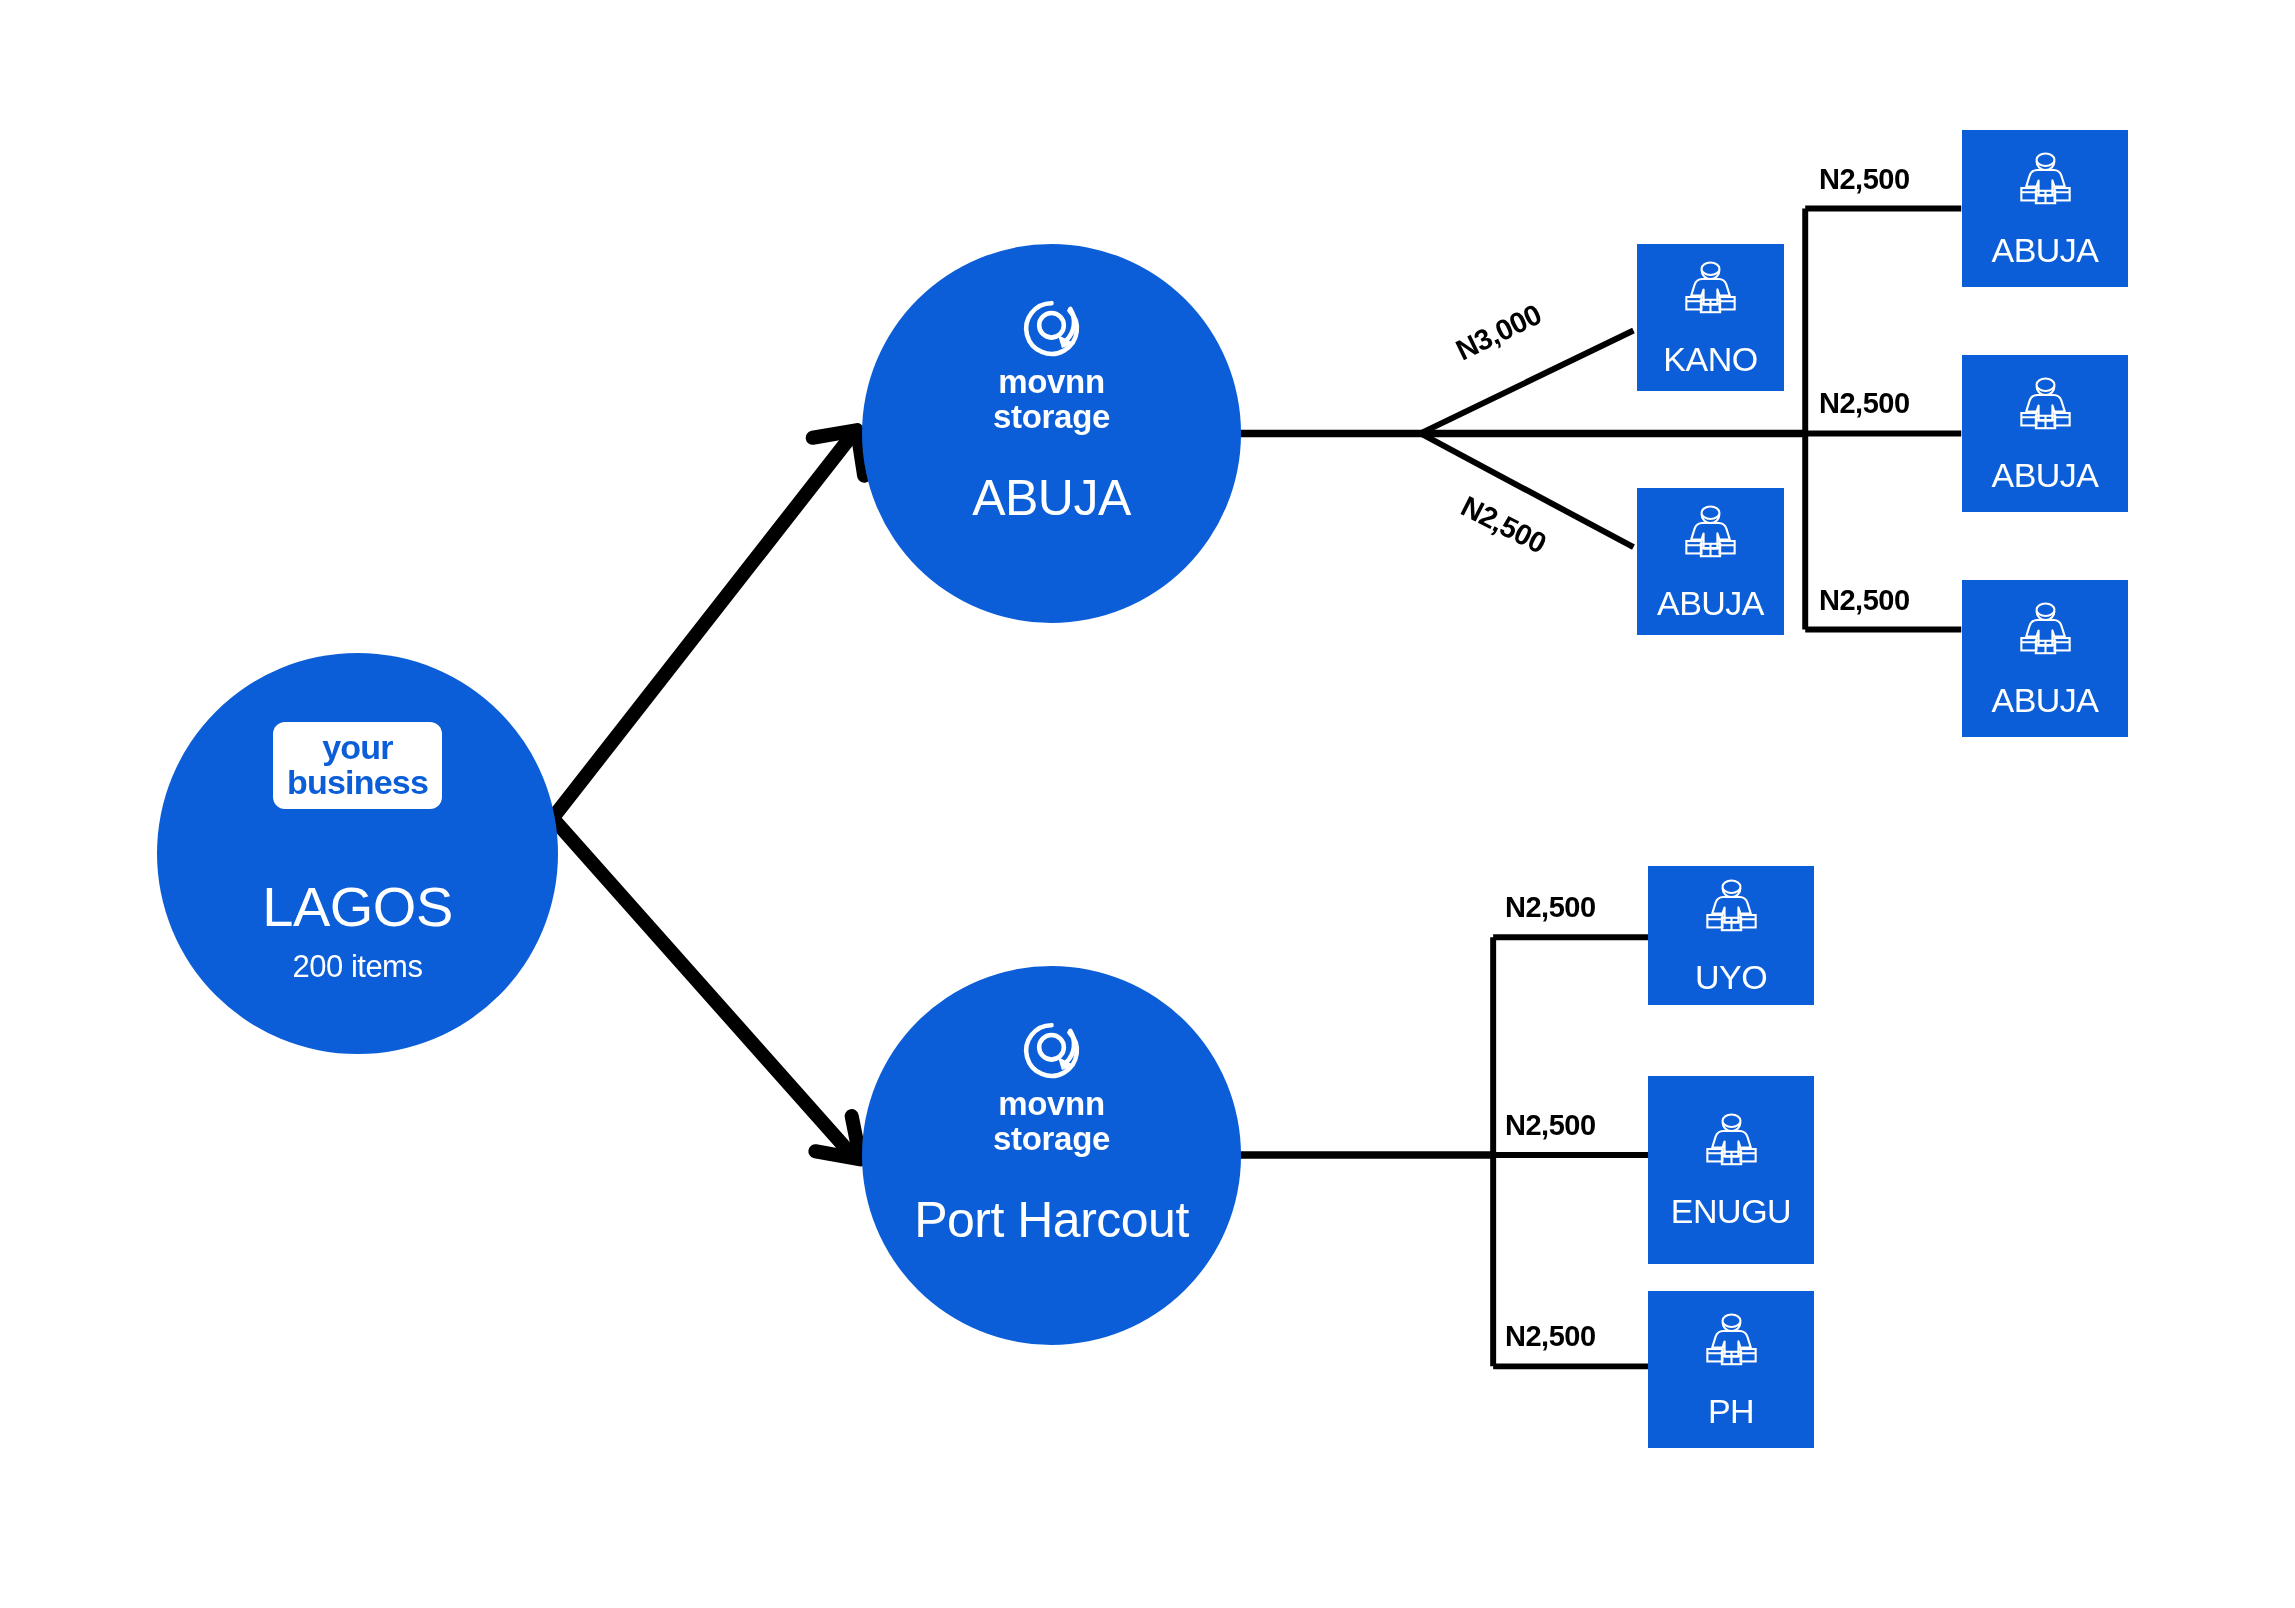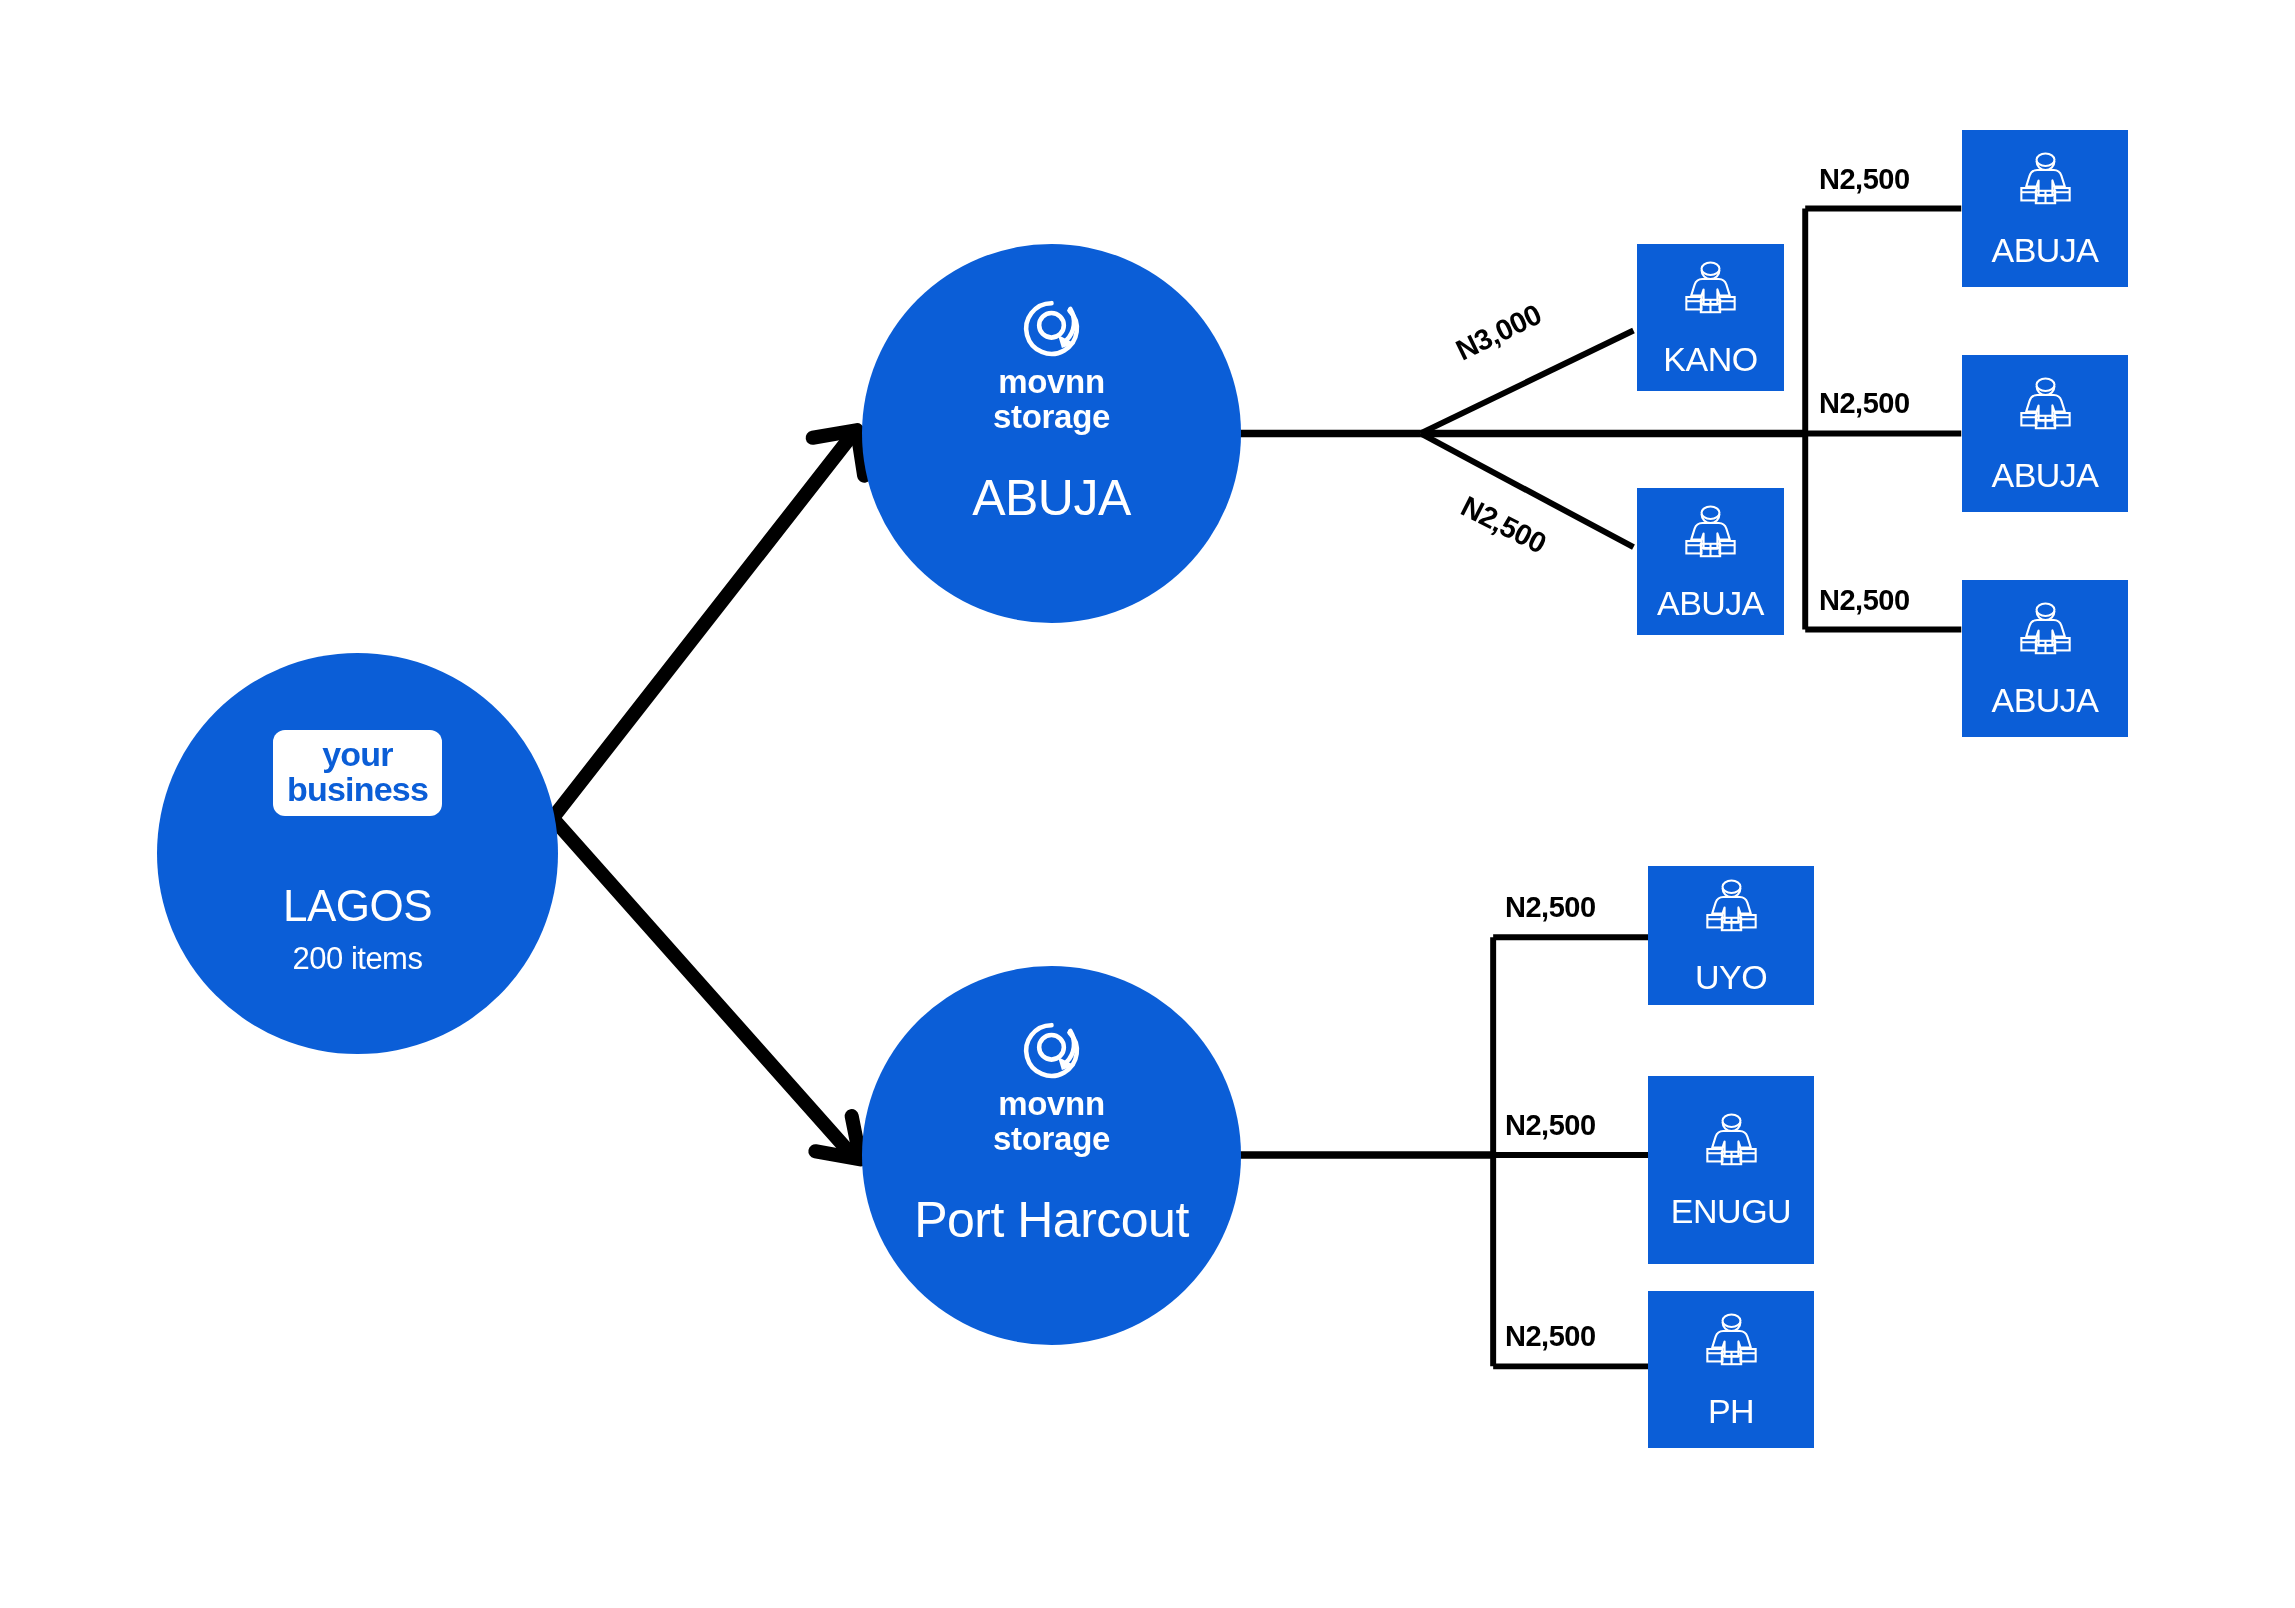--- a/index.html
+++ b/index.html
@@ -71,21 +71,21 @@
     border-radius: 12px;
     padding: 7.6px 14px 9.8px 14px;
     text-align: center;
     font-weight: 700;
     font-size: 34px;
     line-height: 1.02;
     letter-spacing: -0.8px;
     margin-bottom: 65px;
   }
   #node-lagos .hub-city {
-    font-size: 44px;
+    font-size: 56px;
     margin-bottom: 9.8px;
   }
   .hub-sub {
     font-size: 31px;
     letter-spacing: -0.5px;
     color: #ffffff;
   }
 
   
   #node-abuja-hub {

